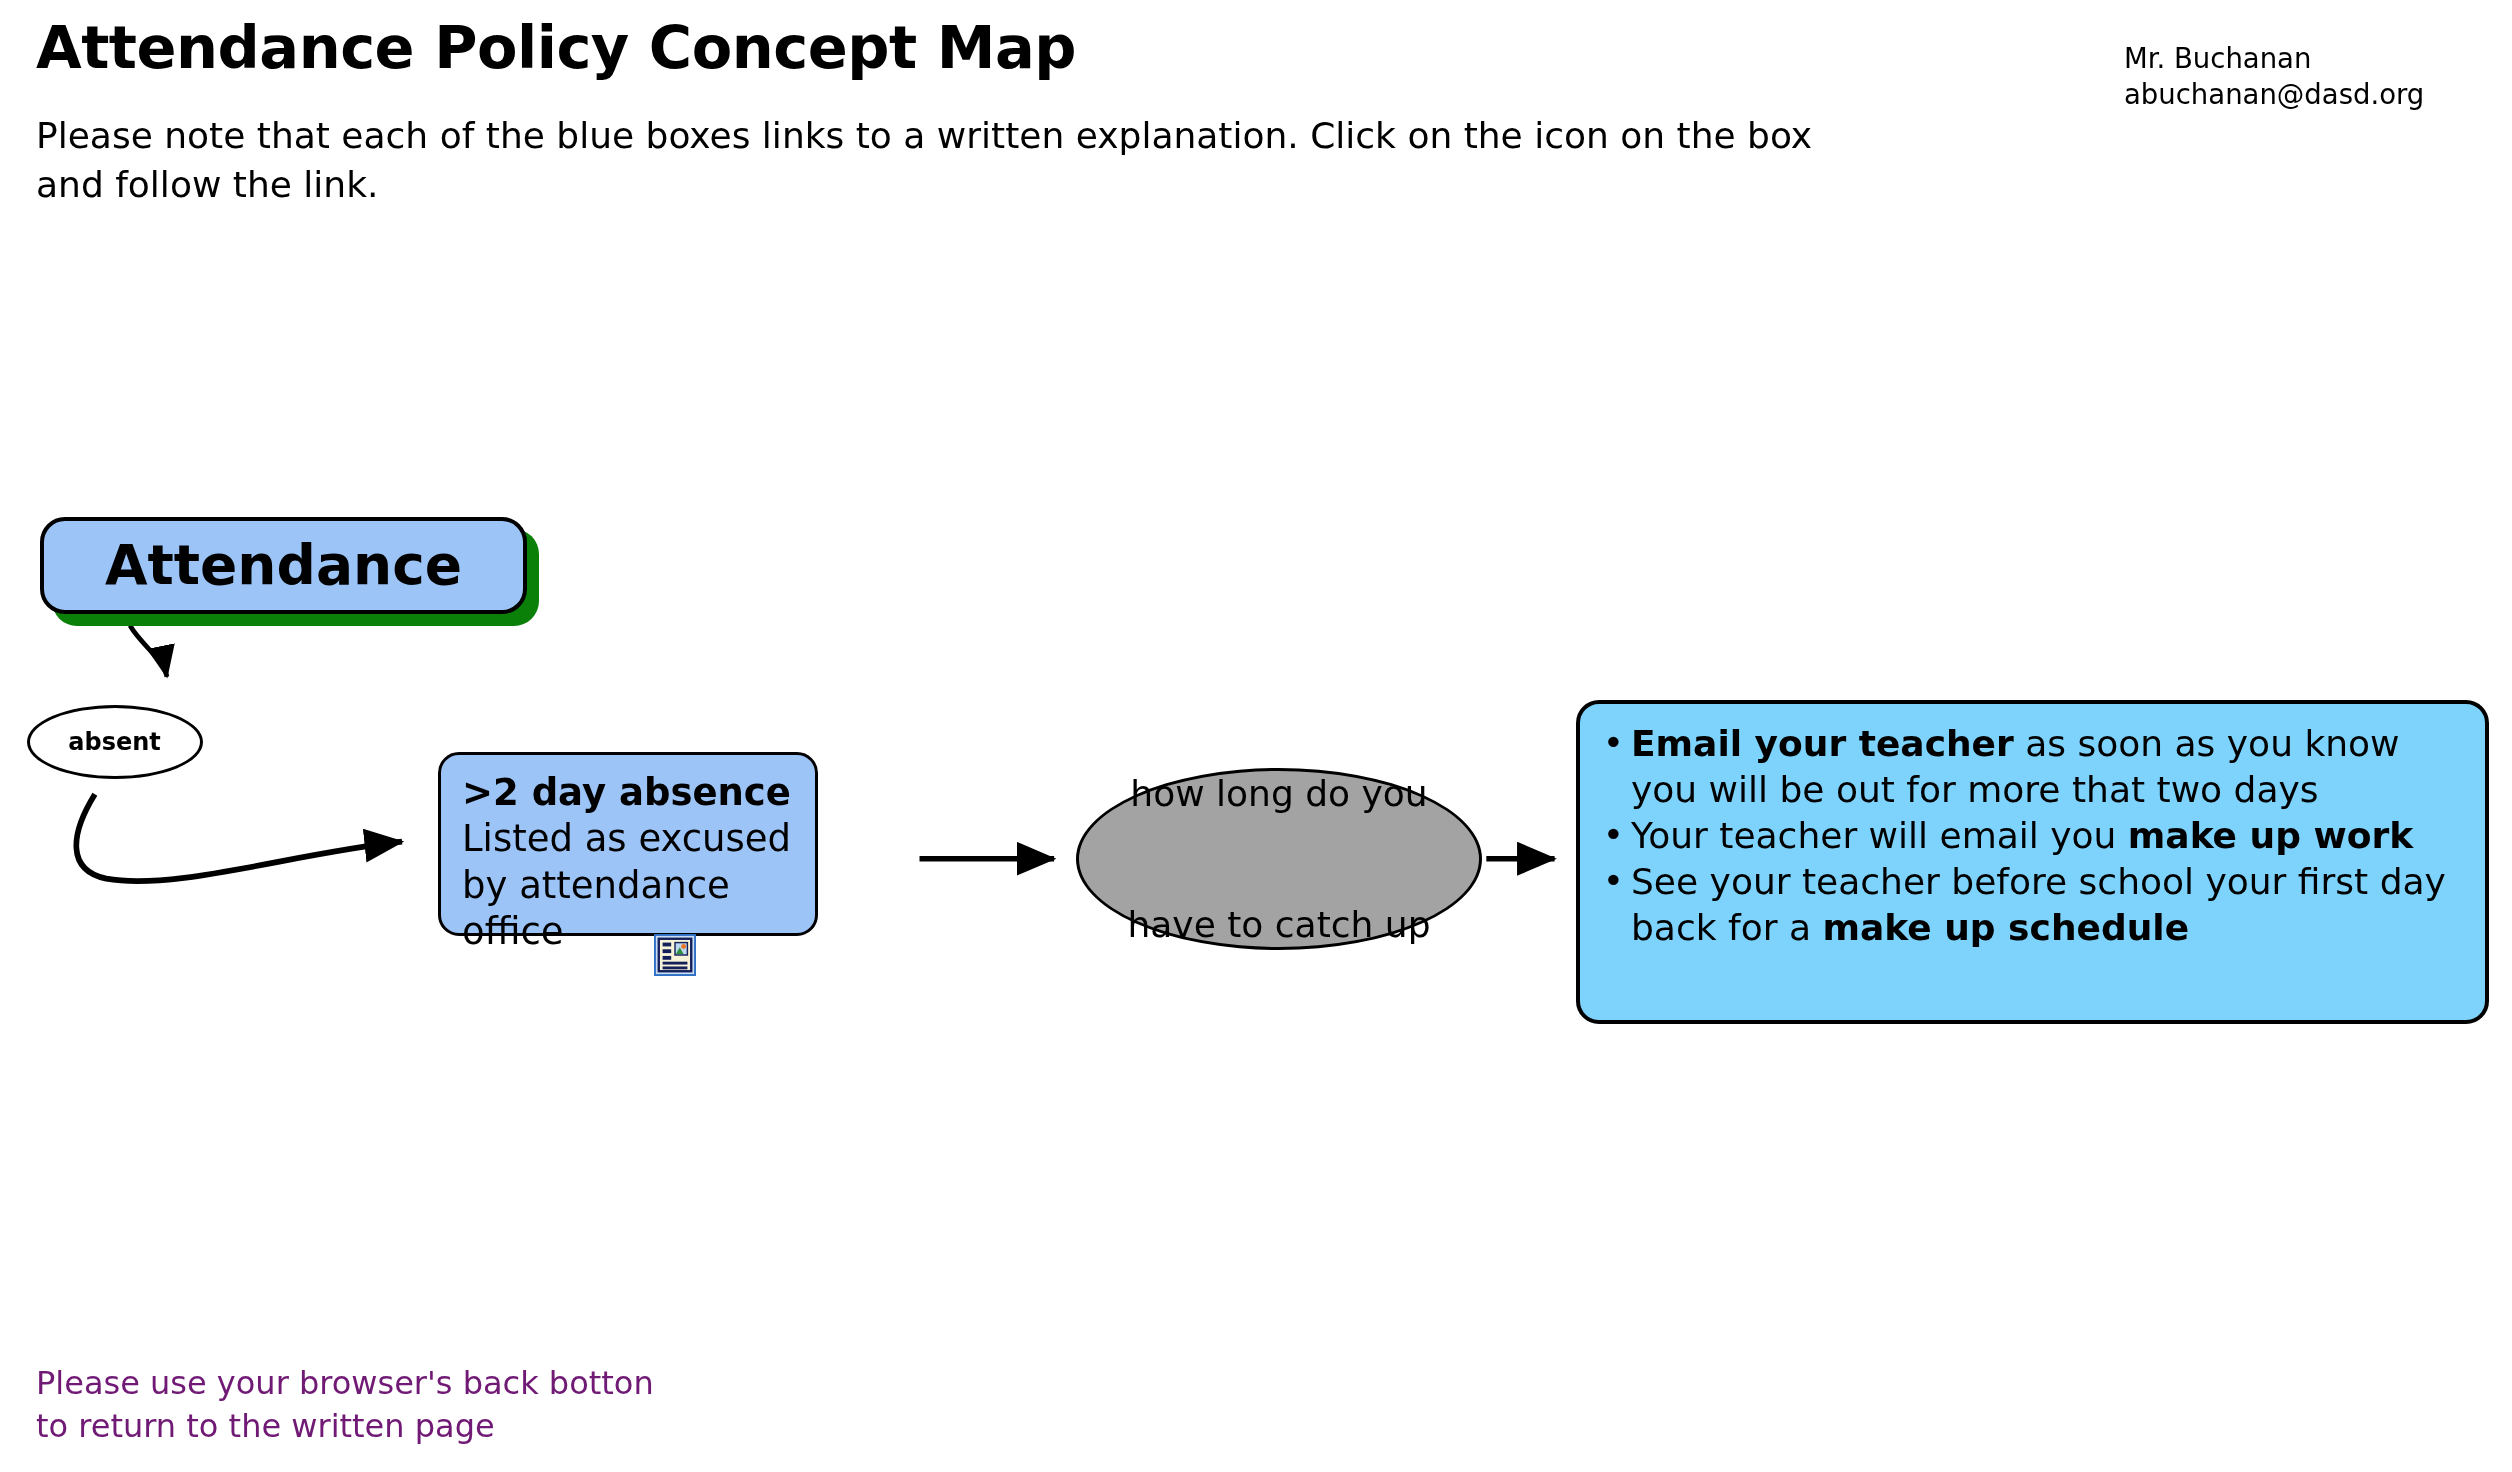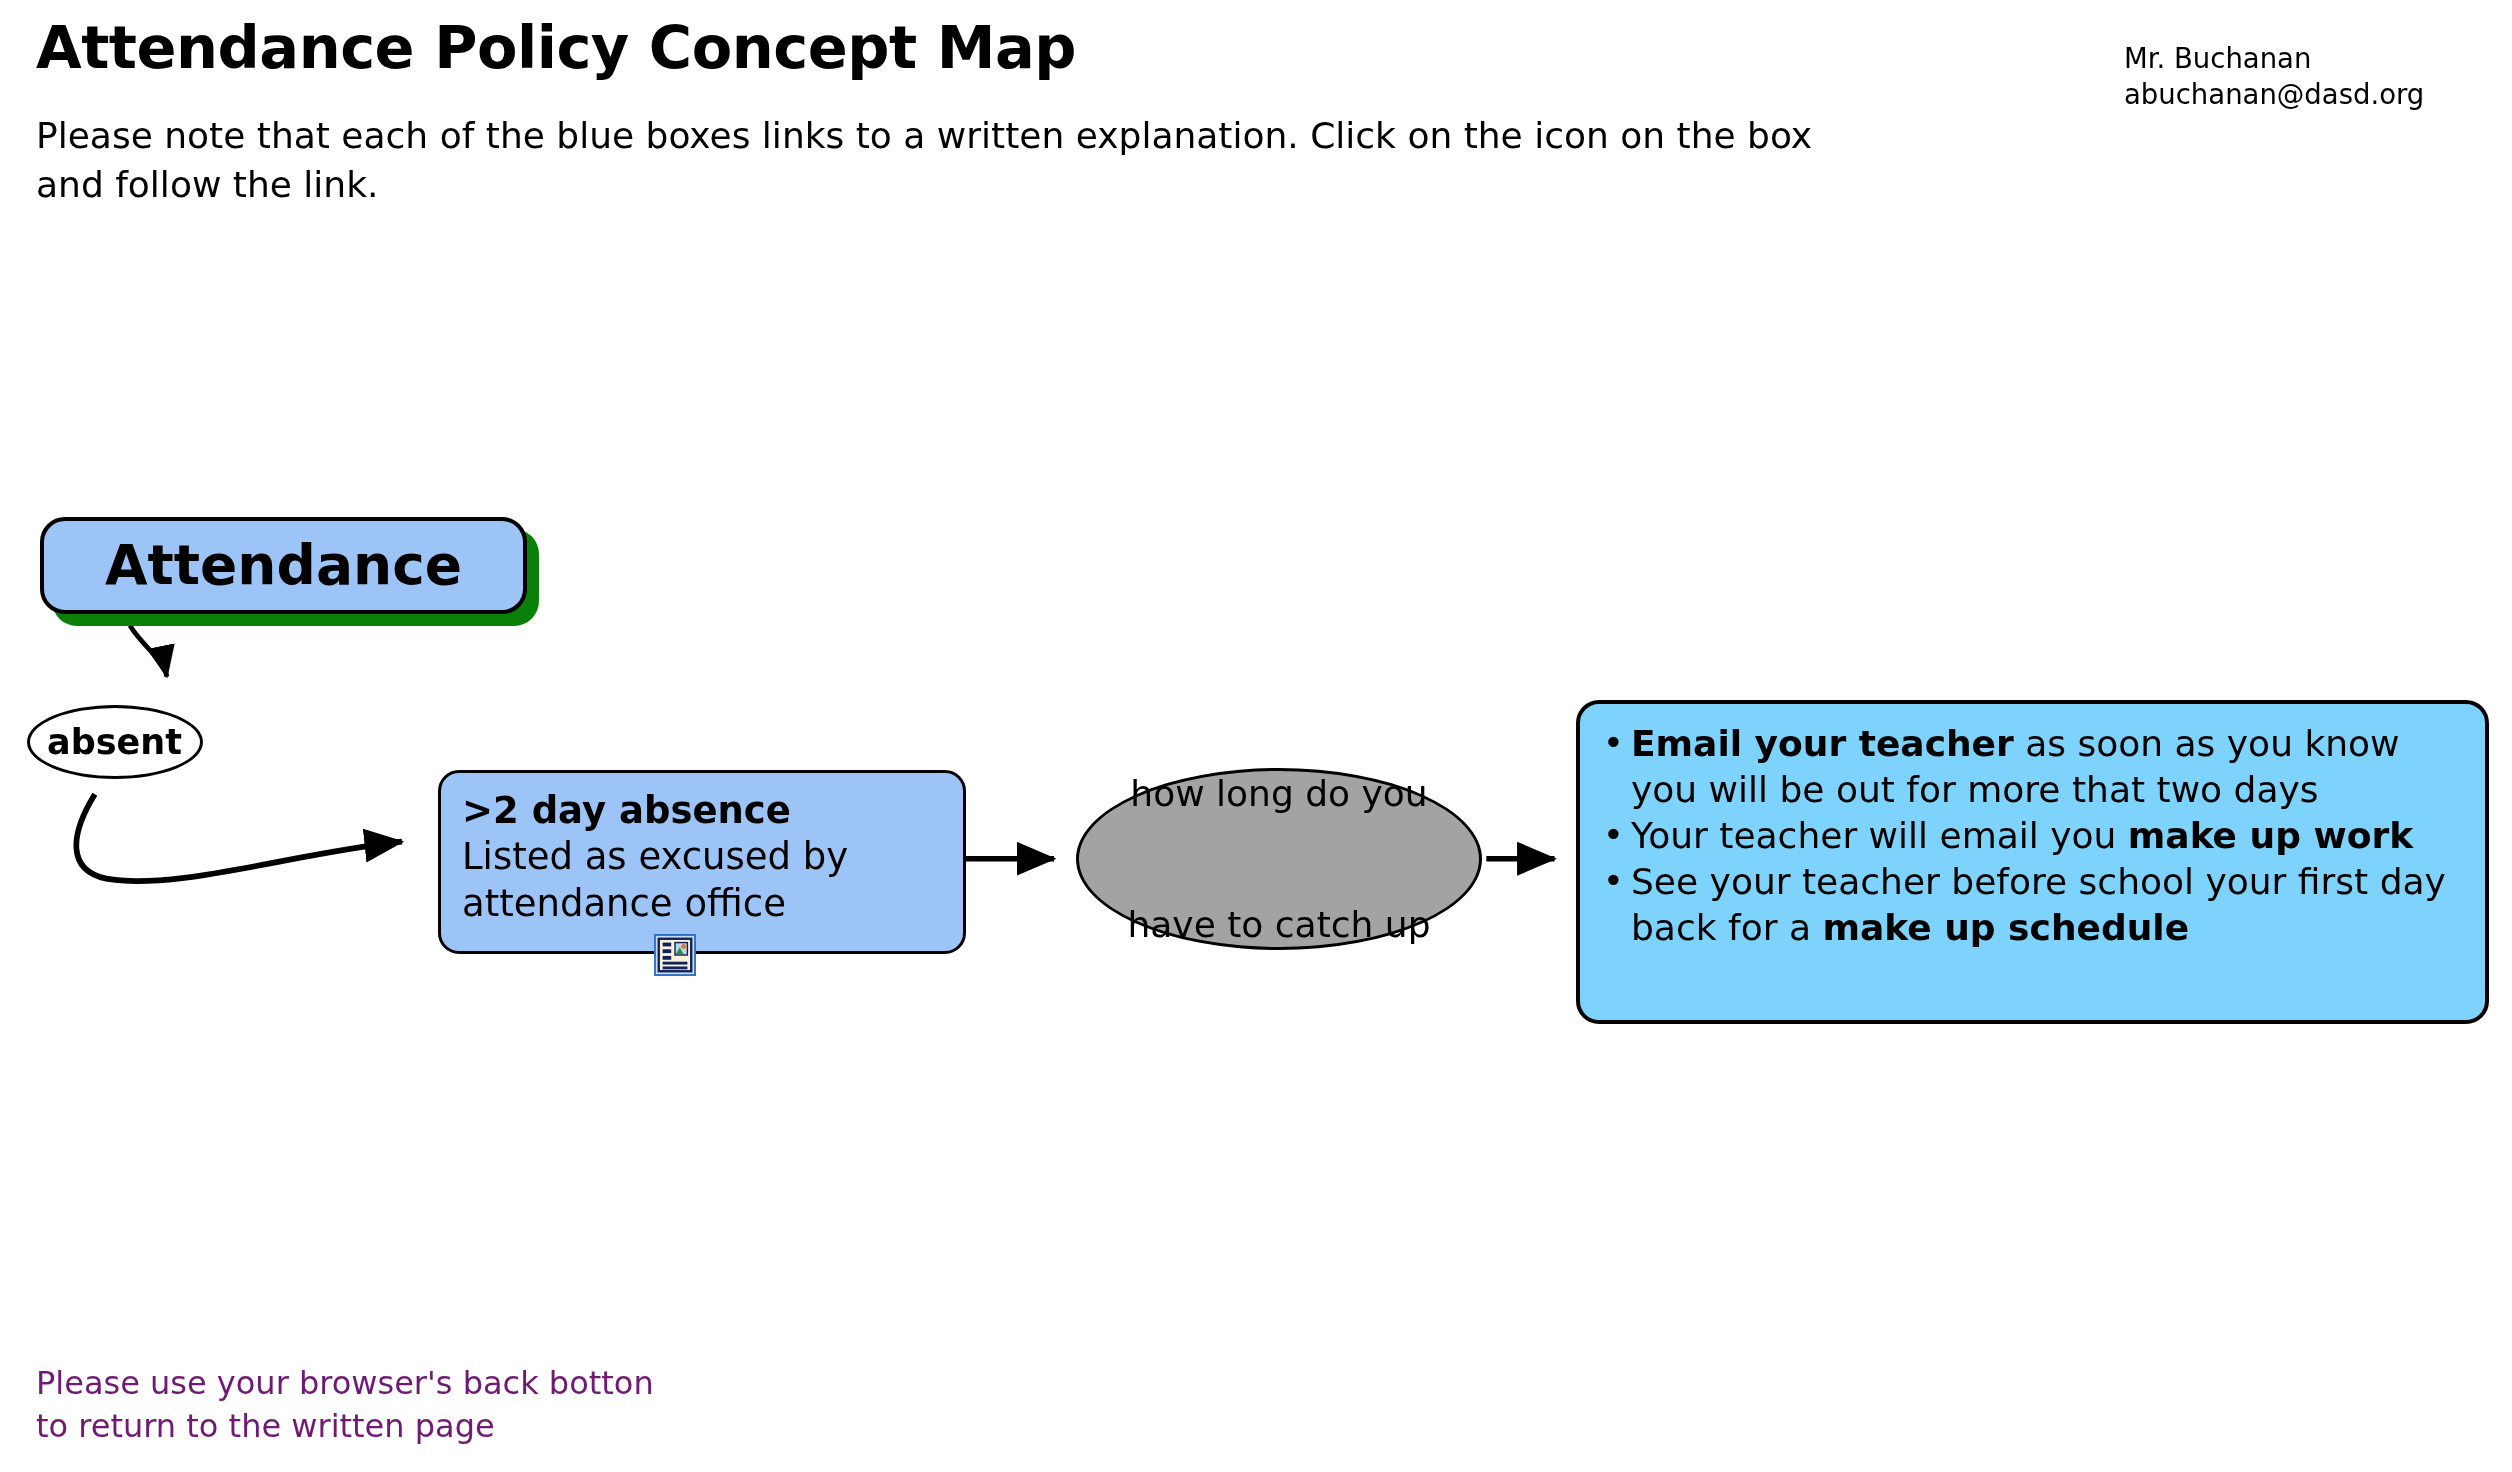--- a/index.html
+++ b/index.html
@@ -88,30 +88,30 @@
     width: 176px;
     height: 74px;
     background: #ffffff;
     border: 3.8px solid #000000;
     border-radius: 50%;
     display: flex;
     align-items: center;
     justify-content: center;
   }
   #absent-label {
-    font-size: 35px;
+    font-size: 24px;
     font-weight: bold;
     white-space: nowrap;
   }
 
   
   #absence-node {
     left: 438px;
-    top: 770px;
-    width: 528px;
+    top: 752px;
+    width: 380px;
     height: 184px;
     background: #9cc4f7;
     border: 3.8px solid #000000;
     border-radius: 21px;
     padding: 15px 19px 0 21px;
   }
   #absence-title {
     font-size: 37px;
     font-weight: bold;
     line-height: 1.25;

